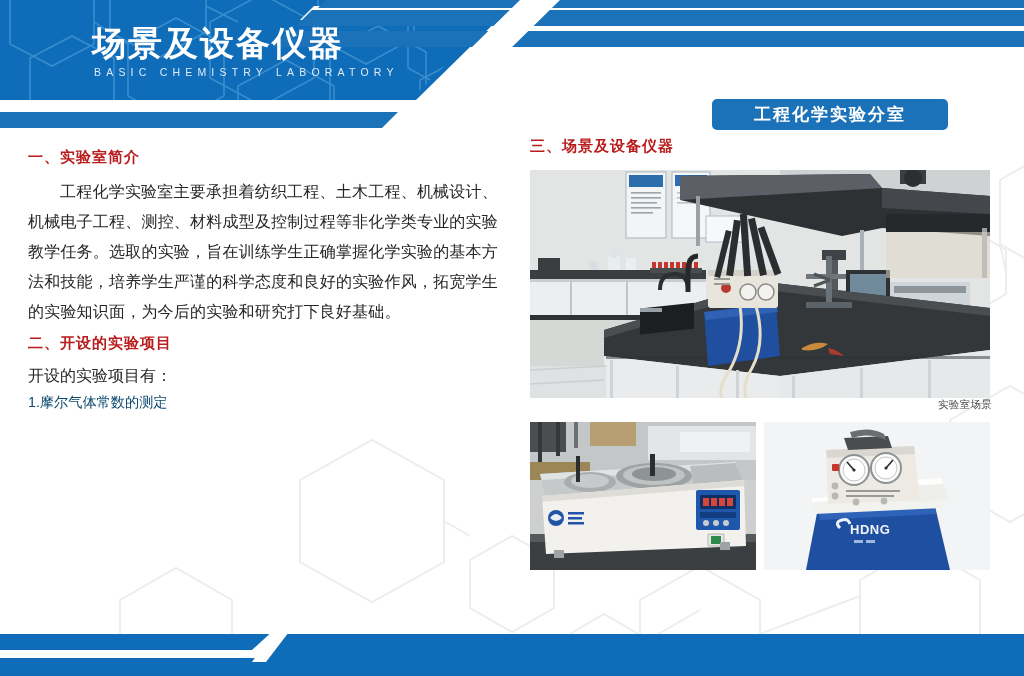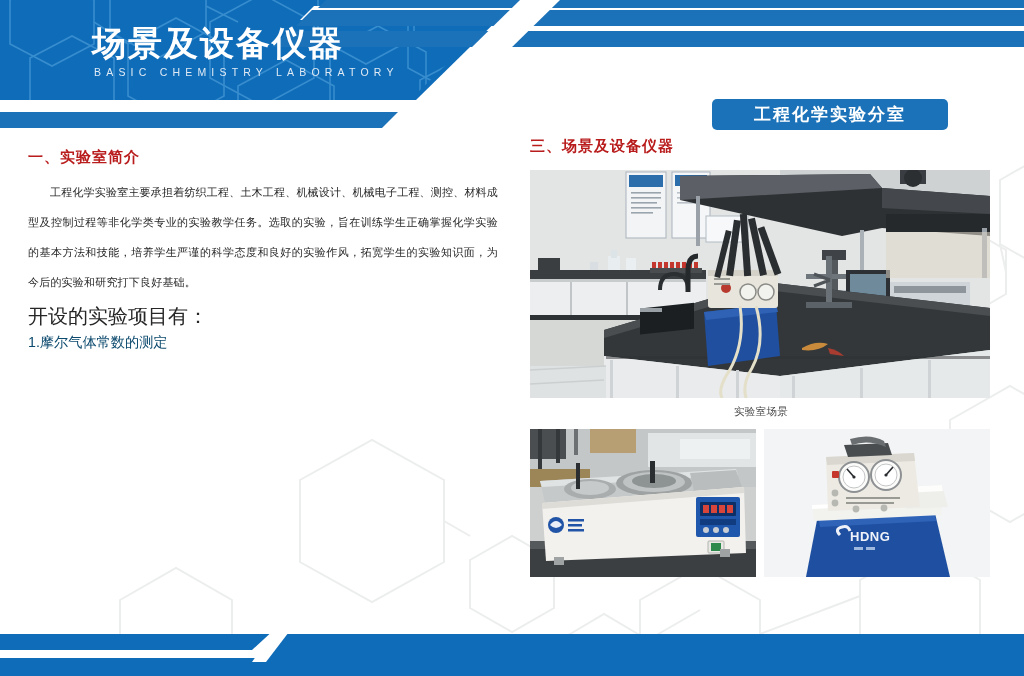--- a/index.html
+++ b/index.html
@@ -105,31 +105,31 @@
     font-size: 15px;
     font-weight: bold;
     color: #b91c1c;
     letter-spacing: 1px;
     margin: 0 0 10px 0;
     line-height: 20px;
   }
   .sec-heading.right { margin-bottom: 14px; }
 
   .para {
-    font-size: 11px;
+    font-size: 16px;
     color: #262626;
     line-height: 30px;
     text-align: justify;
     text-indent: 2em;
     margin: 0 0 6px 0;
     letter-spacing: 0.2px;
   }
 
   .list-intro {
-    font-size: 20px;
+    font-size: 16px;
     color: #262626;
     line-height: 26px;
     margin: 2px 0 0 0;
   }
   .list {
     list-style: none;
     margin: 0;
     padding: 0;
   }
   .list li {
@@ -141,22 +141,21 @@
   
   .photo {
     position: relative;
     overflow: hidden;
     background: #fde047;
   }
   .photo svg { display: block; }
   .caption {
     font-size: 10.5px;
     color: #4a4a4a;
-    text-align: center;
-    margin-top: 7px;
+    text-align: right;
     letter-spacing: 0.3px;
   }
   .photo-main { width: 460px; height: 228px; }
   .photo-row {
     display: flex;
     gap: 8px;
     margin-top: 10px;
   }
   .photo-small { width: 226px; height: 148px; }
   .photo-cell { width: 226px; }
@@ -243,20 +242,21 @@
 
     <div class="badge">工程化学实验分室</div>
   </div>
 
   <div class="content">
 
     <div class="col-left">
       <h2 class="sec-heading">一、实验室简介</h2>
       <p class="para">工程化学实验室主要承担着纺织工程、土木工程、机械设计、机械电子工程、测控、材料成型及控制过程等非化学类专业的实验教学任务。选取的实验，旨在训练学生正确掌握化学实验的基本方法和技能，培养学生严谨的科学态度和良好的实验作风，拓宽学生的实验知识面，为今后的实验和研究打下良好基础。</p>
 
+      <h2 class="sec-heading">二、开设的实验项目</h2>
       <div class="list-intro">开设的实验项目有：</div>
       <ul class="list">
         <li>1.摩尔气体常数的测定</li>
       </ul>
     </div>
 
     <div class="col-right">
       <h2 class="sec-heading right">三、场景及设备仪器</h2>
 
       <div class="photo photo-main">

